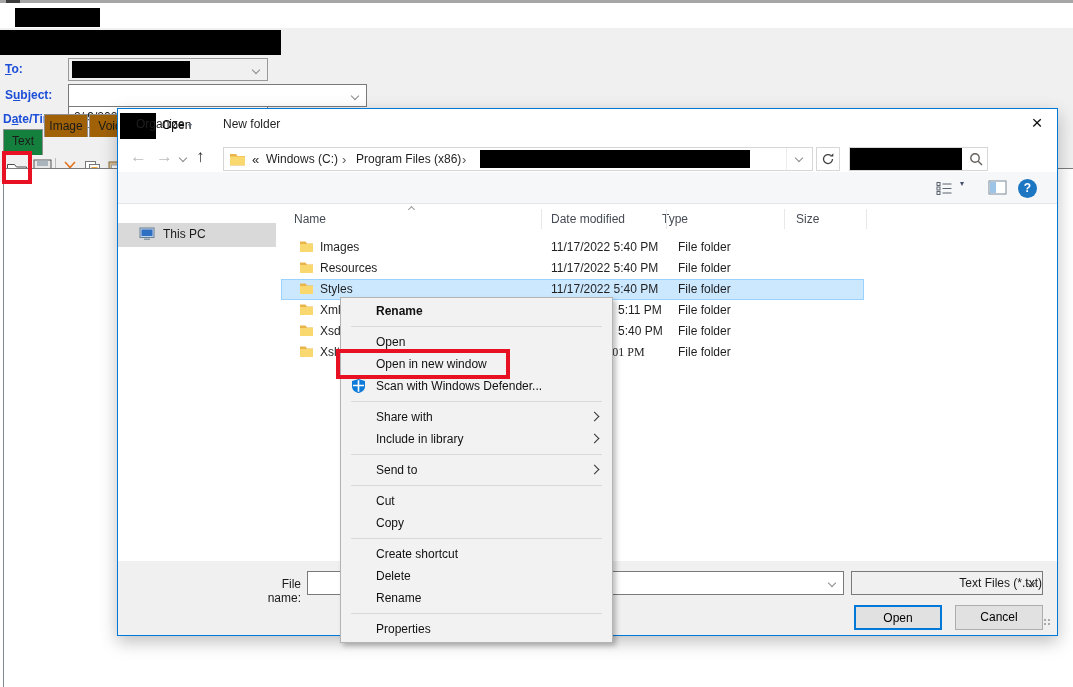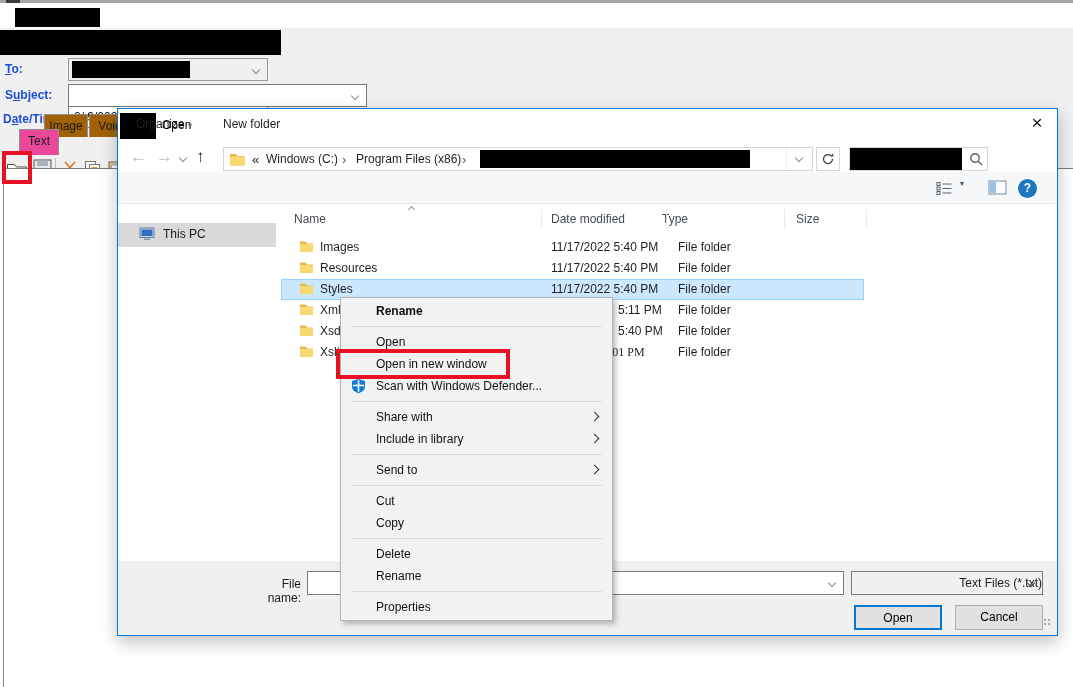--- a/index.html
+++ b/index.html
@@ -21,21 +21,21 @@
   .fld-label { position:absolute; color:#1d4ed8;font-weight:bold; }
   .win-box { position:absolute; background:#fff; border:1px solid #7a7a7a; }
   .win-combo-grey { background:#f0f0f0;text-align:right; }
   .chev { display:inline-block; width:6px; height:6px; border-right:1.4px solid #444;
     border-bottom:1.4px solid #444; transform:rotate(45deg); }
   .chev.grey { border-color:#8a8a8a; }
   .combo-chev { position:absolute; right:8px; top:8px; }
 
   .tab { position:absolute; top:114px; height:23px; background:#a16207;
     border:1px solid #8f8f8f; border-bottom:none; text-align:center; line-height:22px; }
-  .tab.active { top:129px; height:26px; background:#ec4899; z-index:2;margin-left:16px; }
+  .tab.active { top:129px; height:26px; background:#15803d; z-index:2; }
   .tabline { left:0; top:154px; width:117px; height:1px; background:#9a9a9a; }
   .tbtn { position:absolute; top:157px; width:24px; height:23px; display:flex;
     align-items:center; justify-content:center; }
   .tsep { position:absolute; top:158px; width:1px; height:20px; background:#bdbdbd; }
 
   .red-annot { position:absolute; border:4px solid #e81123; z-index:40; }
 
   
   .dialog { position:absolute; left:117px; top:108px; width:941px; height:528px;
     background:#fff; border:1px solid #0078d7; z-index:10;
@@ -326,20 +326,21 @@
     </div>
     <div class="msep"></div>
     <div class="mi"><span>Share with</span><span class="sub-arrow"></span></div>
     <div class="mi"><span>Include in library</span><span class="sub-arrow"></span></div>
     <div class="msep"></div>
     <div class="mi"><span>Send to</span><span class="sub-arrow"></span></div>
     <div class="msep"></div>
     <div class="mi"><span>Cut</span></div>
     <div class="mi"><span>Copy</span></div>
     <div class="msep"></div>
+    <div class="mi"><span>Create shortcut</span></div>
     <div class="mi"><span>Delete</span></div>
     <div class="mi"><span>Rename</span></div>
     <div class="msep"></div>
     <div class="mi"><span>Properties</span></div>
   </div>
 
   <div class="red-annot" style="left:336px;top:349px;width:174px;height:30px;"></div>
 
 </div>
 

